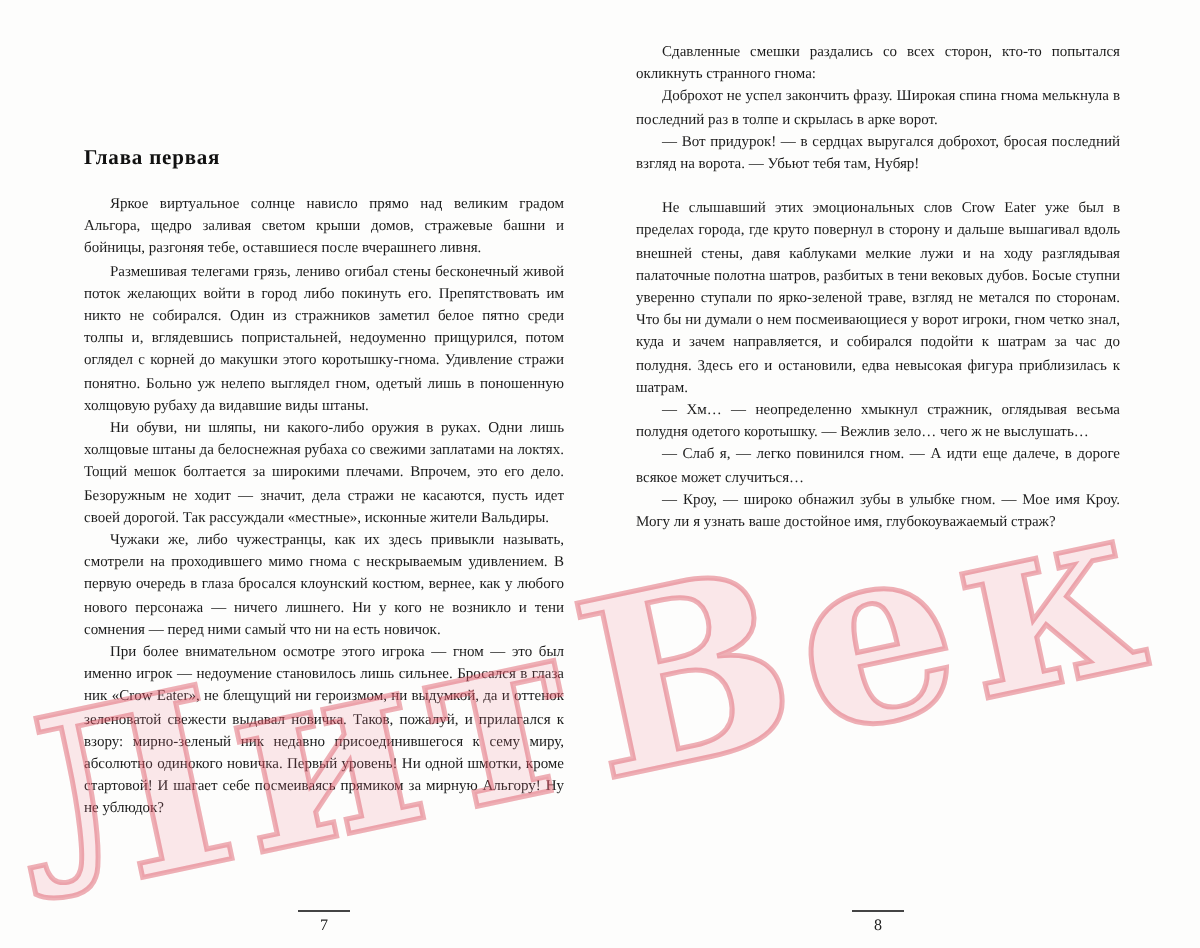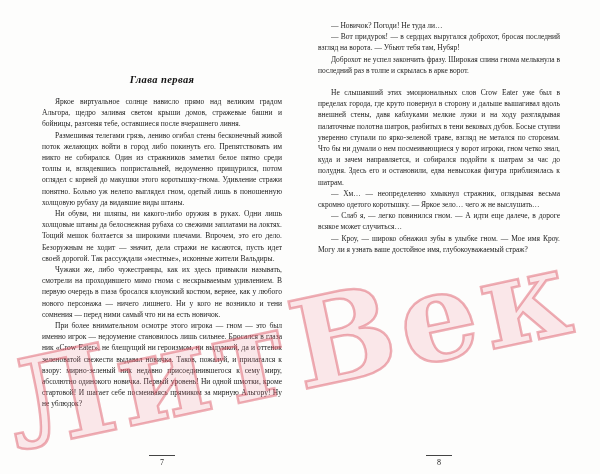--- a/index.html
+++ b/index.html
@@ -9,27 +9,26 @@
     position: relative;
     overflow: hidden;
     font-family: "Liberation Serif", "DejaVu Serif", serif;
   }
   .spread { position: absolute; inset: 0; display: flex; }
   .page { position: relative; width: 300px; height: 474px; box-sizing: border-box; }
   .page-left  { padding: 0 18px 30px 42px; }
   .page-right { padding: 20px 40px 30px 18px; }
 
   .chapter-title {
-    text-align: center;
+    text-align: left;
     font-weight: bold;
     font-size: 10.5px;
     letter-spacing: 0.4px;
     color: #111;
     margin: 74px 0 11px 0;
-    font-style: italic;
   }
   .page-text {
     font-size: 7.5px;
     line-height: 11.2px;
     text-align: justify;
     color: #1c1c1c;
     hyphens: auto;
   }
   .page-text p { margin: 0; text-indent: 13px; }
   .page-text p.gap { margin-top: 11px; }
@@ -81,25 +80,25 @@
         <p>При более внимательном осмотре этого игрока — гном — это был именно игрок — недоумение становилось лишь сильнее. Бросался в глаза ник «Crow Eater», не блещущий ни героизмом, ни выдумкой, да и оттенок зеленоватой свежести выдавал новичка. Таков, пожалуй, и прилагался к взору: мирно-зеленый ник недавно присоединившегося к сему миру, абсолютно одинокого новичка. Первый уровень! Ни одной шмотки, кроме стартовой! И шагает себе посмеиваясь прямиком за мирную Альгору! Ну не ублюдок?</p>
       </div>
     <div class="folio">
       <span class="folio-rule"></span>
       <span>7</span>
     </div>
   </div>
 
   <div class="page page-right">
     <div class="page-text">
-        <p>— Новичок? Погоди! Не туда ли…</p>
+        <p>Сдавленные смешки раздались со всех сторон, кто-то попытался окликнуть странного гнома:</p>
+        <p>Доброхот не успел закончить фразу. Широкая спина гнома мелькнула в последний раз в толпе и скрылась в арке ворот.</p>
         <p>— Вот придурок! — в сердцах выругался доброхот, бросая последний взгляд на ворота. — Убьют тебя там, Нубяр!</p>
-        <p>Доброхот не успел закончить фразу. Широкая спина гнома мелькнула в последний раз в толпе и скрылась в арке ворот.</p>
         <p class="gap">Не слышавший этих эмоциональных слов Crow Eater уже был в пределах города, где круто повернул в сторону и дальше вышагивал вдоль внешней стены, давя каблуками мелкие лужи и на ходу разглядывая палаточные полотна шатров, разбитых в тени вековых дубов. Босые ступни уверенно ступали по ярко-зеленой траве, взгляд не метался по сторонам. Что бы ни думали о нем посмеивающиеся у ворот игроки, гном четко знал, куда и зачем направляется, и собирался подойти к шатрам за час до полудня. Здесь его и остановили, едва невысокая фигура приблизилась к шатрам.</p>
-        <p>— Хм… — неопределенно хмыкнул стражник, оглядывая весьма скромно одетого коротышку. — Яркое зело… чего ж не выслушать…</p>
+        <p>— Хм… — неопределенно хмыкнул стражник, оглядывая весьма полудня одетого коротышку. — Вежлив зело… чего ж не выслушать…</p>
         <p>— Слаб я, — легко повинился гном. — А идти еще далече, в дороге всякое может случиться…</p>
         <p>— Кроу, — широко обнажил зубы в улыбке гном. — Мое имя Кроу. Могу ли я узнать ваше достойное имя, глубокоуважаемый страж?</p>
       </div>
     <div class="folio">
       <span class="folio-rule"></span>
       <span>8</span>
     </div>
   </div>
 
 </div>

